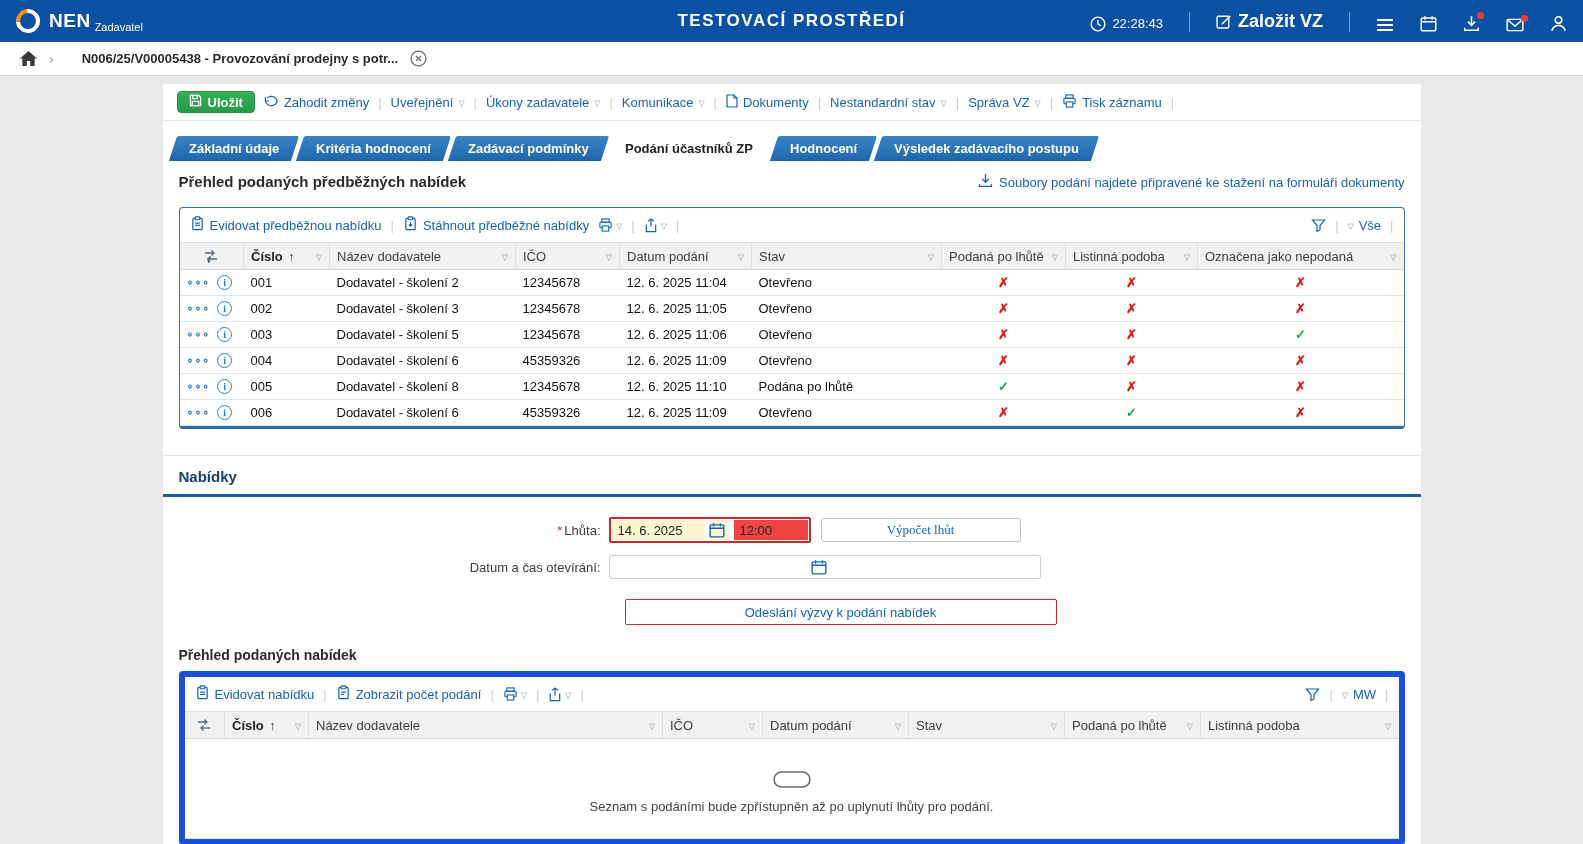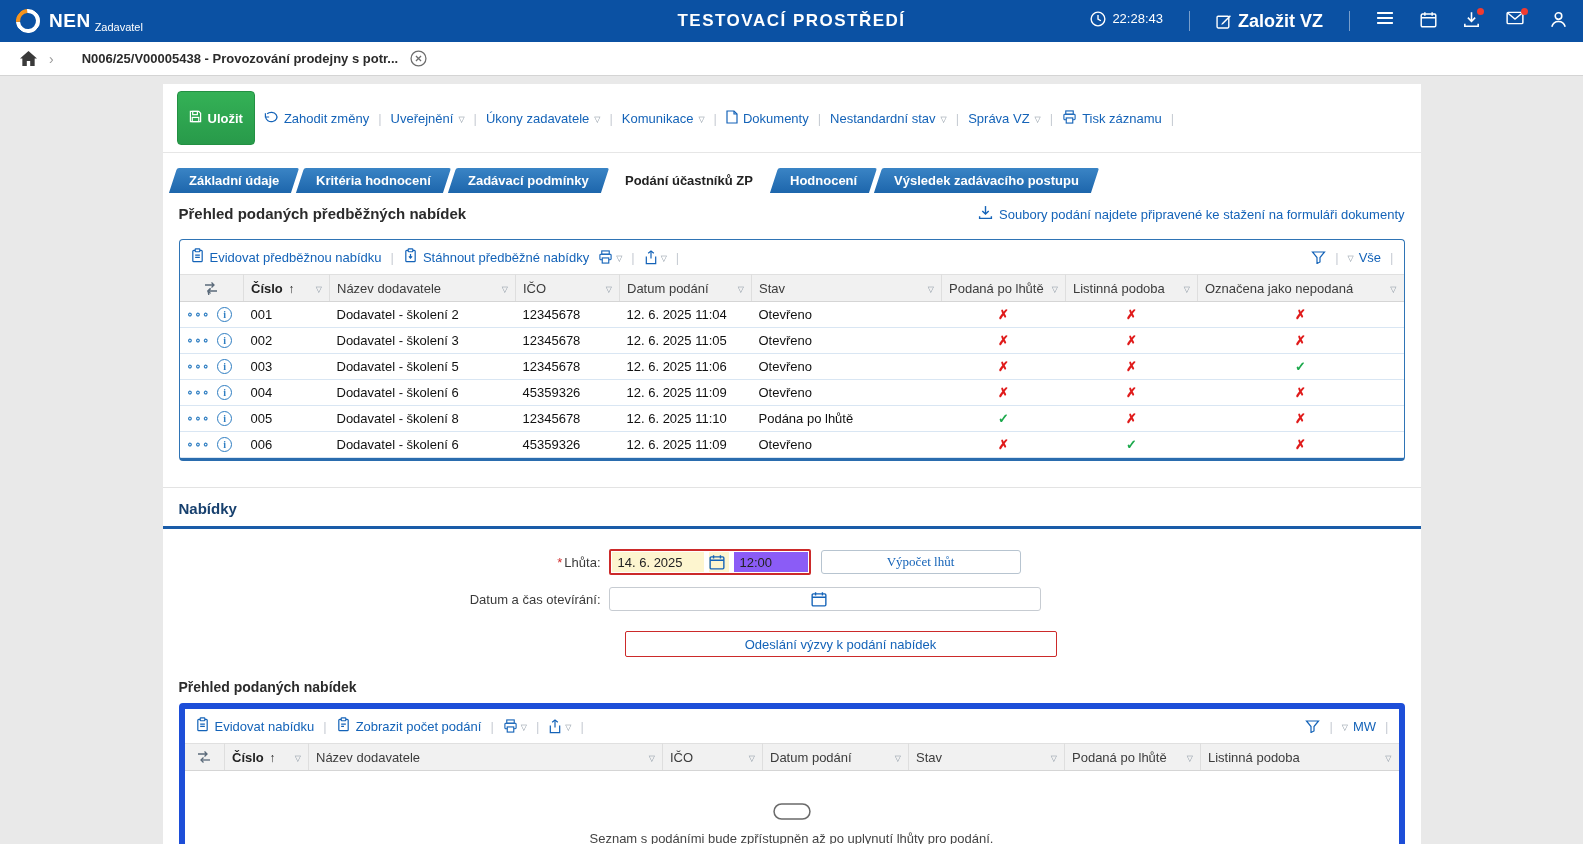--- a/index.html
+++ b/index.html
@@ -22,21 +22,21 @@
     border:4px solid #fff; border-left-color:#f7941d;
     transform:rotate(40deg);
   }
   .logo-text { display:flex; align-items:baseline; gap:4px; flex-direction:row; }
   .logo-nen { font-size:19px; font-weight:bold; letter-spacing:.5px; }
   .logo-sub { font-size:11px; position:relative; top:4px; }
   .tb-center {
     position:absolute; left:50%; top:50%; transform:translate(-50%,-50%);
     font-size:17px; font-weight:bold; letter-spacing:1.5px;
   }
-  .tb-right { margin-left:auto; display:flex; align-items:flex-start; gap:26px; }
+  .tb-right { margin-left:auto; display:flex; align-items:flex-end; gap:26px; }
   .tb-group { display:flex; align-items:center; gap:6px; cursor:pointer; }
   .tb-clock-text { font-size:13px; }
   .tb-founder-text { font-size:18px; font-weight:bold; }
   .tb-sep { width:1px; height:20px; background:rgba(255,255,255,.45); }
   .tb-icon { position:relative; display:inline-flex; cursor:pointer; }
   .badge { position:absolute; top:-3px; right:-4px; width:7px; height:7px; border-radius:50%; background:#f03b30; }
 
   
   .breadcrumb {
     height:34px; background:#fff; border-bottom:1px solid #d4d4d4;
@@ -54,21 +54,21 @@
   
   .actionbar {
     display:flex; align-items:center; gap:9px;
     padding:7px 14px; border-bottom:1px solid #e6e6e6;
   }
   .btn-save {
     display:inline-flex; align-items:center; gap:6px;
     background:linear-gradient(#34b156,#289a4a);
     border:1px solid #239043; border-radius:4px;
     color:#fff; font-weight:bold; font-size:13px;
-    padding:18px 11px; cursor:pointer;
+    padding:2px 11px; cursor:pointer;
   }
   .ab-link {
     display:inline-flex; align-items:center; gap:5px;
     color:#1463b8; font-size:13px; cursor:pointer; white-space:nowrap;
   }
   .dd { font-size:8px; color:#8b97a3; position:relative; top:1px; }
   .vsep { color:#c8cdd4; }
 
   
   .tabs { display:flex; gap:5px; margin:15px 0 0; padding-left:10px; }
@@ -137,21 +137,21 @@
   .form-row { display:flex; align-items:center; margin-bottom:12px; }
   .form-label { width:430px; text-align:right; padding-right:8px; color:#3a3a3a; white-space:nowrap; }
   .req { color:#d02b2b; margin-right:2px; }
   .lhuta-group {
     display:flex; align-items:center; border:2px solid #cc2a2a; border-radius:2px;
     padding:1px; gap:5px; background:#fff;
   }
   .inp { font-family:"Liberation Sans",sans-serif; font-size:13px; color:#222; outline:none; }
   .inp-date { width:92px; height:20px; border:none; background:#fdf5cf; padding:0 6px; }
   .cal-btn { display:inline-flex; align-items:center; cursor:pointer; background:#fdf5cf; height:20px; padding-right:4px; }
-  .inp-time { width:74px; height:20px; border:none; background:#8b5cf6; padding:0 6px; }
+  .inp-time { width:74px; height:20px; border:none; background:#ef4444; padding:0 6px; }
   .btn-calc {
     margin-left:10px; width:200px; height:24px; background:#fff;
     border:1px solid #b7c4d0; border-radius:3px; color:#1463b8; font-size:13px;
     cursor:pointer; font-family:Liberation Serif, serif;
   }
   .open-wrap { position:relative; width:432px; }
   .inp-open {
     width:432px; height:24px; border:1px solid #c7ccd2; border-radius:3px;
     background:#fff; padding:0 6px;
   }

